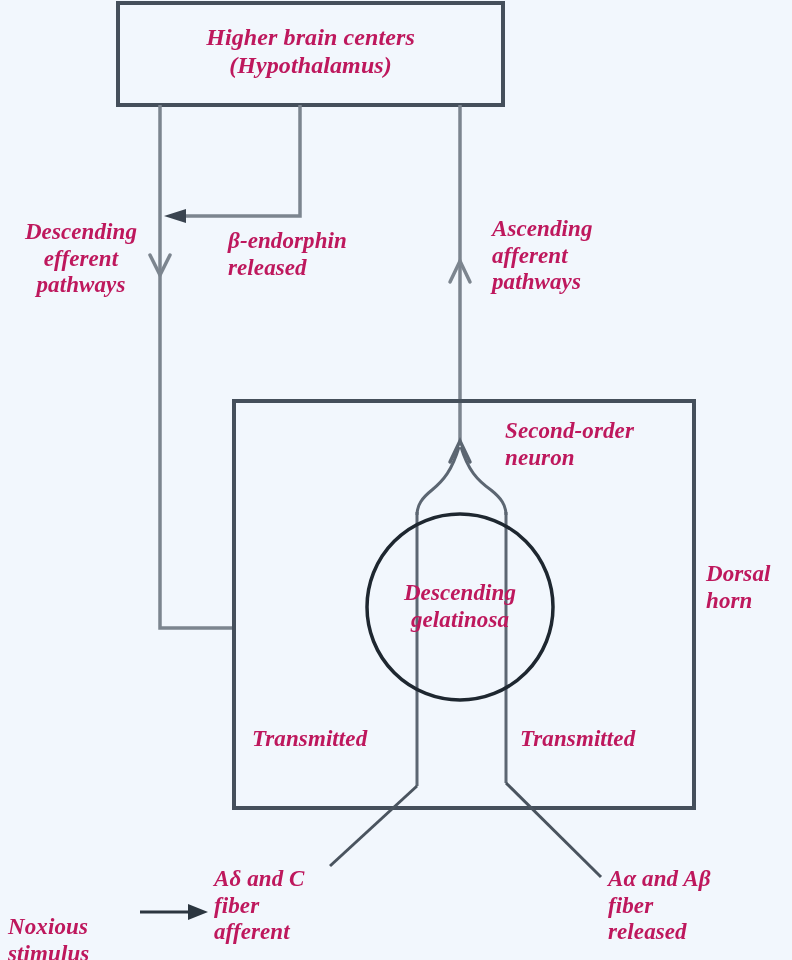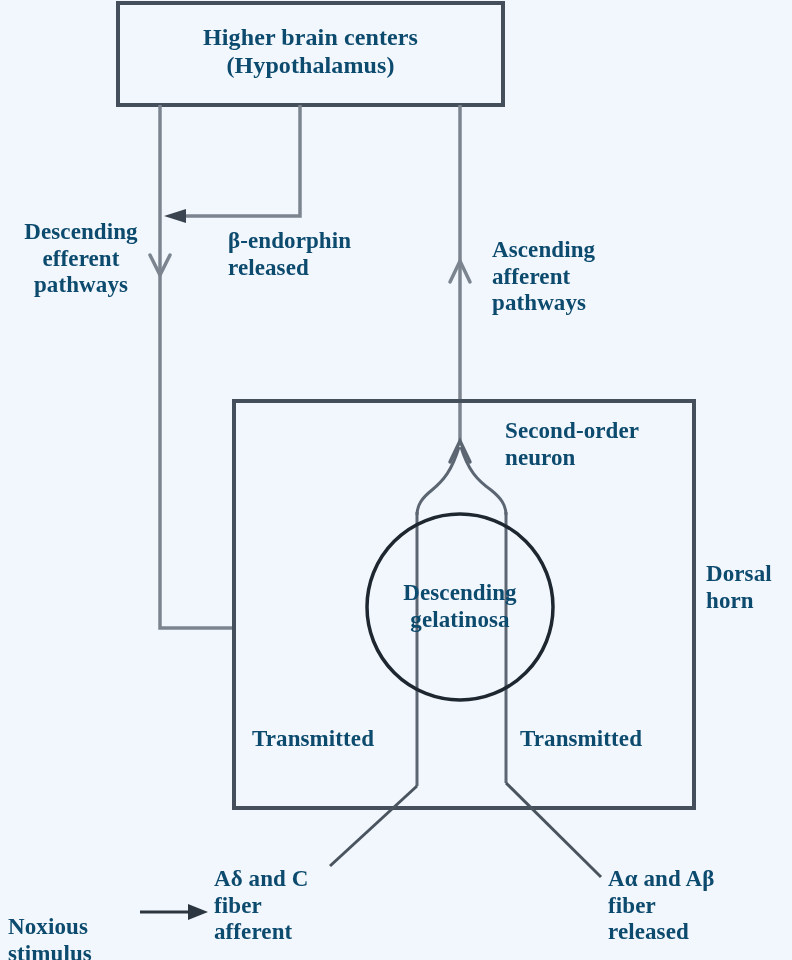--- a/index.html
+++ b/index.html
@@ -20,32 +20,33 @@
     position: absolute;
     left: 0;
     top: 0;
     width: 792px;
     height: 960px;
   }
   .lbl {
     position: absolute;
     font-family: "Liberation Serif", "DejaVu Serif", serif;
     font-weight: bold;
-    color: #0c4a6e;
+    color: #be185d;
     line-height: 1.16;
     white-space: pre-line;
     letter-spacing: 0.1px;
+    font-style: italic;
   }
   .lbl.center { text-align: center; }
   .lbl.left   { text-align: left; }
 
   #lbl-brain        { left: 118px; top: 24px;  width: 385px; font-size: 24px; }
   #lbl-descending   { left: 6px;   top: 219px; width: 150px; font-size: 23px; text-align: center; }
   #lbl-endorphin    { left: 228px; top: 228px; width: 190px; font-size: 23px; }
-  #lbl-ascending    { left: 492px; top: 237px; width: 160px; font-size: 23px; }
+  #lbl-ascending    { left: 492px; top: 216px; width: 160px; font-size: 23px; }
   #lbl-secondorder  { left: 505px; top: 418px; width: 190px; font-size: 23px; }
   #lbl-dorsal       { left: 706px; top: 561px; width: 86px;  font-size: 23px; }
   #lbl-substantia   { left: 380px; top: 580px; width: 160px; font-size: 23px; }
   #lbl-transmitted-l{ left: 252px; top: 726px; width: 170px; font-size: 23px; }
   #lbl-transmitted-r{ left: 520px; top: 726px; width: 170px; font-size: 23px; }
   #lbl-noxious      { left: 8px;   top: 888px; width: 130px; font-size: 23px; margin-top: 26px; }
   #lbl-adelta       { left: 214px; top: 866px; width: 160px; font-size: 23px; }
   #lbl-aalpha       { left: 608px; top: 866px; width: 175px; font-size: 23px; }
 </style>
 </head>

